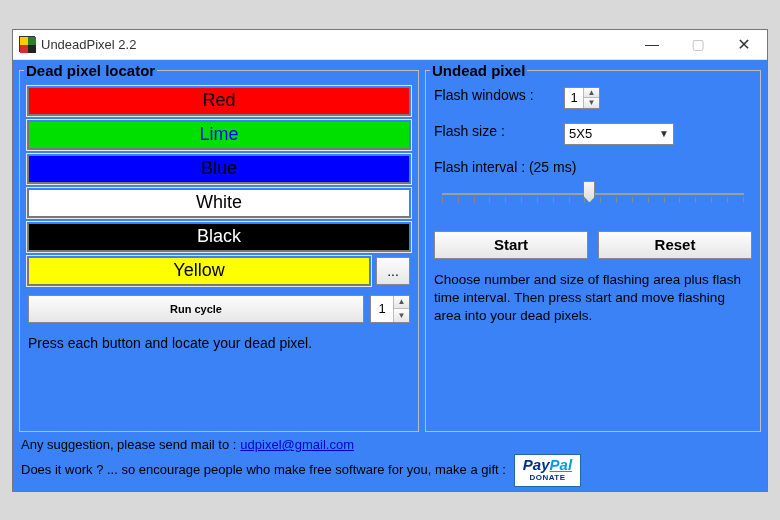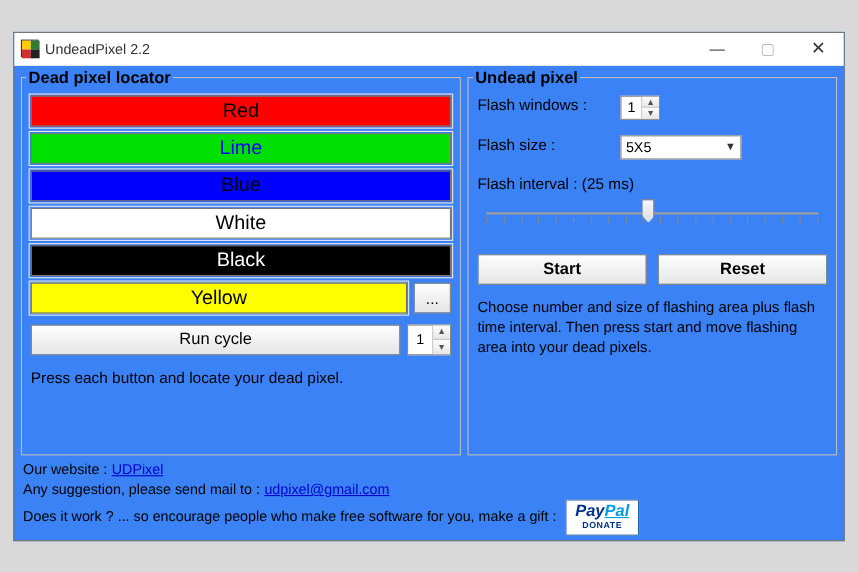--- a/index.html
+++ b/index.html
@@ -115,22 +115,22 @@
     background: linear-gradient(#fdfdfd,#e6e6e6);
     display:flex; align-items:center; justify-content:center;
     font-size:14px;
   }
 
   .runcycle-row { display:flex; gap:6px; align-items:stretch; margin-bottom:10px;}
   .run-btn {
     flex:1; height:28px;
     border:1px solid #888;
     background: linear-gradient(#fdfdfd,#e6e6e6);
-    font-weight:normal;
-    font-size:15px;
+    font-weight:bold;
+    font-size:11px;
     display:flex; align-items:center; justify-content:center;text-align:right;
   }
   .spinner {
     display:flex; align-items:stretch;
     border:1px solid #888; background:#fff; height:28px;
   }
   .spinner .val { width:22px; display:flex; align-items:center; justify-content:center; font-size:13px; }
   .spinner .arrows { width:16px; display:flex; flex-direction:column; border-left:1px solid #bbb;}
   .spinner .arrows div { flex:1; display:flex; align-items:center; justify-content:center; font-size:8px; background:linear-gradient(#fdfdfd,#e6e6e6); color:#555;}
   .spinner .arrows div:first-child{border-bottom:1px solid #bbb;}
@@ -315,24 +315,20 @@
             <span>Reset</span>
           </div>
         </div>
 
         <div class="desc">Choose number and size of flashing area plus flash time interval. Then press start and move flashing area into your dead pixels.</div>
       </fieldset>
 
     </div>
 
     <div class="footer">
-      <div class="row">
-        <span>Our website :</span>
-        <span class="link">UDPixel</span>
-      </div>
       <div class="row">
         <span>Any suggestion, please send mail to :</span>
         <span class="link">udpixel@gmail.com</span>
       </div>
       <div class="row">
         <span>Does it work ? ... so encourage people who make free software for you, make a gift :</span>
         <span class="paypal">
           <span class="pp">
             <span class="pay">Pay</span><span class="pal">Pal</span>
           </span>

